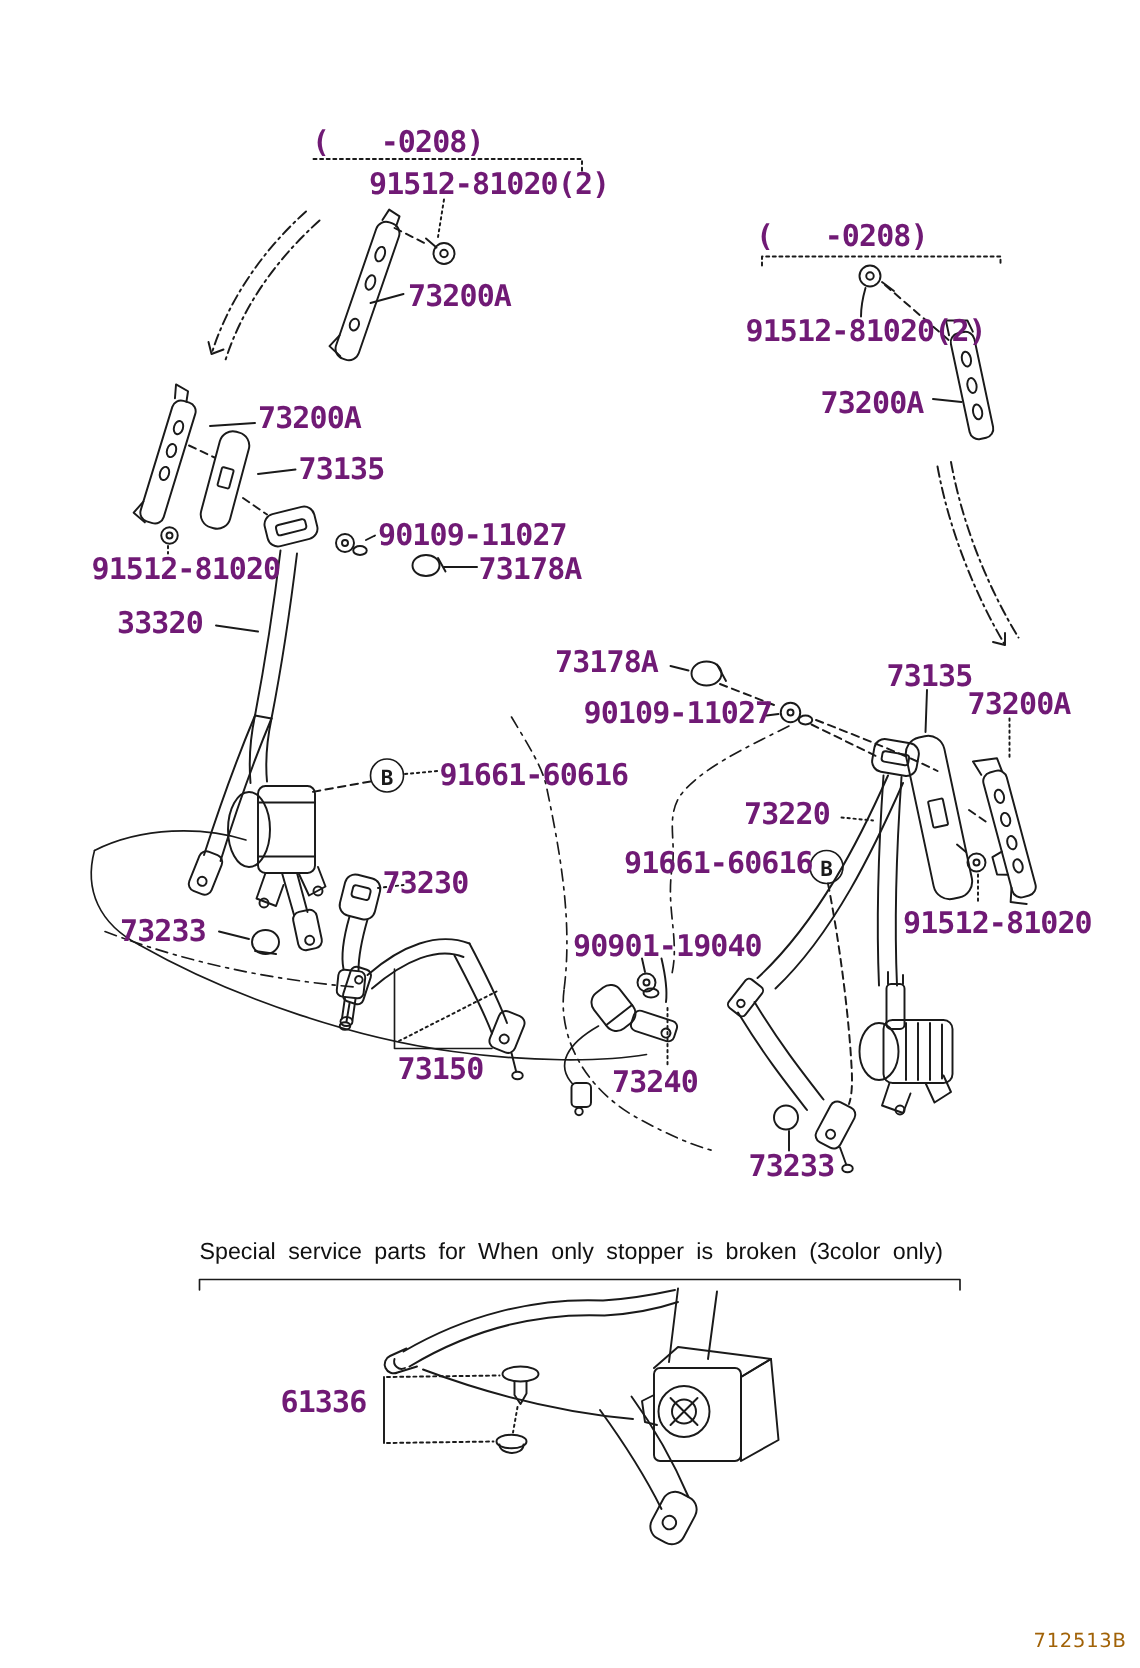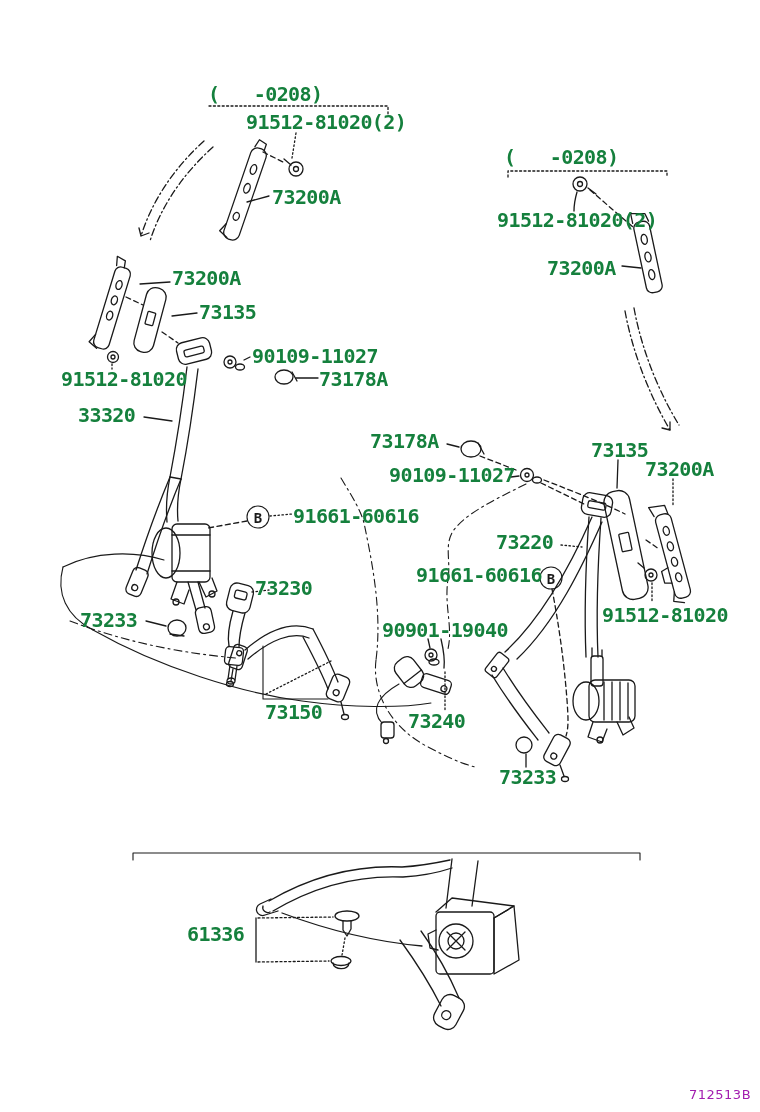--- a/index.html
+++ b/index.html
@@ -1,23 +1,23 @@
 <!DOCTYPE html>
 <html><head>
 <meta charset="utf-8">
 <style>
   html,body{margin:0;padding:0;background:#fff;}
   #stage{position:relative;width:760px;height:1112px;background:#fff;overflow:hidden;
          font-family:"DejaVu Sans Mono",monospace;}
   #art{position:absolute;left:0;top:0;}
   .pn{position:absolute;font:bold 20px "DejaVu Sans Mono",monospace;letter-spacing:-0.6px;
-      color:#15803d;white-space:pre;line-height:1;}
+      color:#701a75;white-space:pre;line-height:1;}
   .note{position:absolute;font:15.5px "Liberation Sans",sans-serif;word-spacing:4px;
         color:#111;white-space:pre;line-height:1.2;}
-  .code{position:absolute;font:13px "DejaVu Sans",sans-serif;color:#a21caf;letter-spacing:0.5px;}
+  .code{position:absolute;font:13px "DejaVu Sans",sans-serif;color:#a16207;letter-spacing:0.5px;}
   svg *{vector-effect:non-scaling-stroke;}
 </style>
 </head>
 <body>
 
 <div id="stage">
 
   <svg id="art" width="760" height="1112" viewBox="0 0 760 1112" fill="none" stroke="#1a1a1a" stroke-width="1.3" stroke-linecap="round" stroke-linejoin="round">
 
     <g>
@@ -339,16 +339,17 @@
   <div class="pn" style="left:389px;top:465px">90109-11027</div>
   <div class="pn" style="left:591px;top:440px">73135</div>
   <div class="pn" style="left:645px;top:459px">73200A</div>
   <div class="pn" style="left:496px;top:532px">73220</div>
   <div class="pn" style="left:416px;top:565px">91661-60616</div>
   <div class="pn" style="left:382px;top:620px">90901-19040</div>
   <div class="pn" style="left:602px;top:605px">91512-81020</div>
   <div class="pn" style="left:408px;top:711px">73240</div>
   <div class="pn" style="left:499px;top:767px">73233</div>
 
+  <div class="note" style="left:133px;top:826px">Special service parts for When only stopper is broken (3color only)</div>
   <div class="pn" style="left:187px;top:924px">61336</div>
 
   <div class="code" style="left:689px;top:1087px">712513B</div>
 </div>
 
 </body></html>

